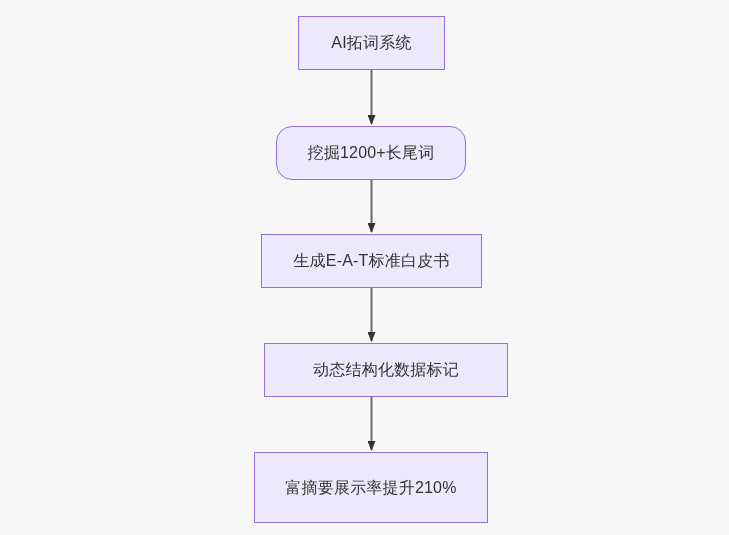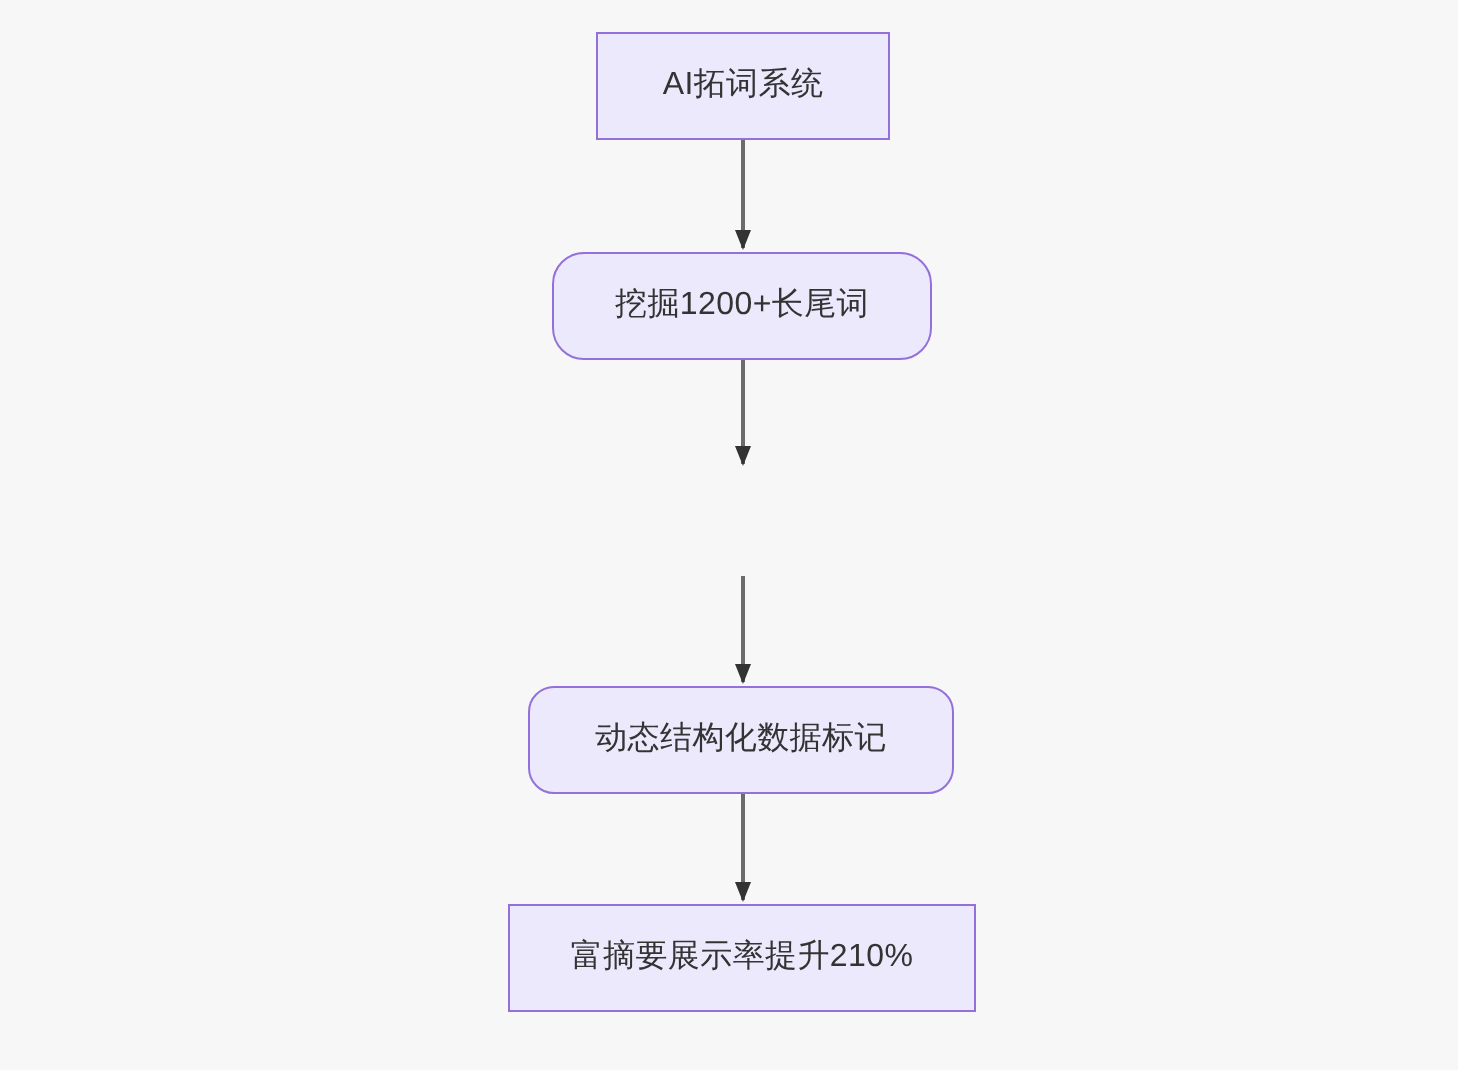--- a/index.html
+++ b/index.html
@@ -69,21 +69,24 @@
   </svg>
 
   <div class="node" style="left:298px; top:16px; width:147px; height:54px;">
     <span class="node-label">AI拓词系统</span>
   </div>
 
   <div class="node" style="left:276px; top:126px; width:190px; height:54px;border-radius:16px;">
     <span class="node-label">挖掘1200+长尾词</span>
   </div>
 
+  <div class="node" style="left:261px; top:234px; width:221px; height:54px;">
+    <span class="node-label">生成E-A-T标准白皮书</span>
+  </div>
 
-  <div class="node" style="left:264px; top:343px; width:213px; height:54px;border-radius:13px;">
+  <div class="node" style="left:264px; top:343px; width:244px; height:54px;">
     <span class="node-label">动态结构化数据标记</span>
   </div>
 
-  <div class="node" style="left:254px; top:452px; width:234px; height:54px;">
+  <div class="node" style="left:254px; top:452px; width:234px; height:71px;">
     <span class="node-label">富摘要展示率提升210%</span>
   </div>
 </div>
 
 </body></html>

